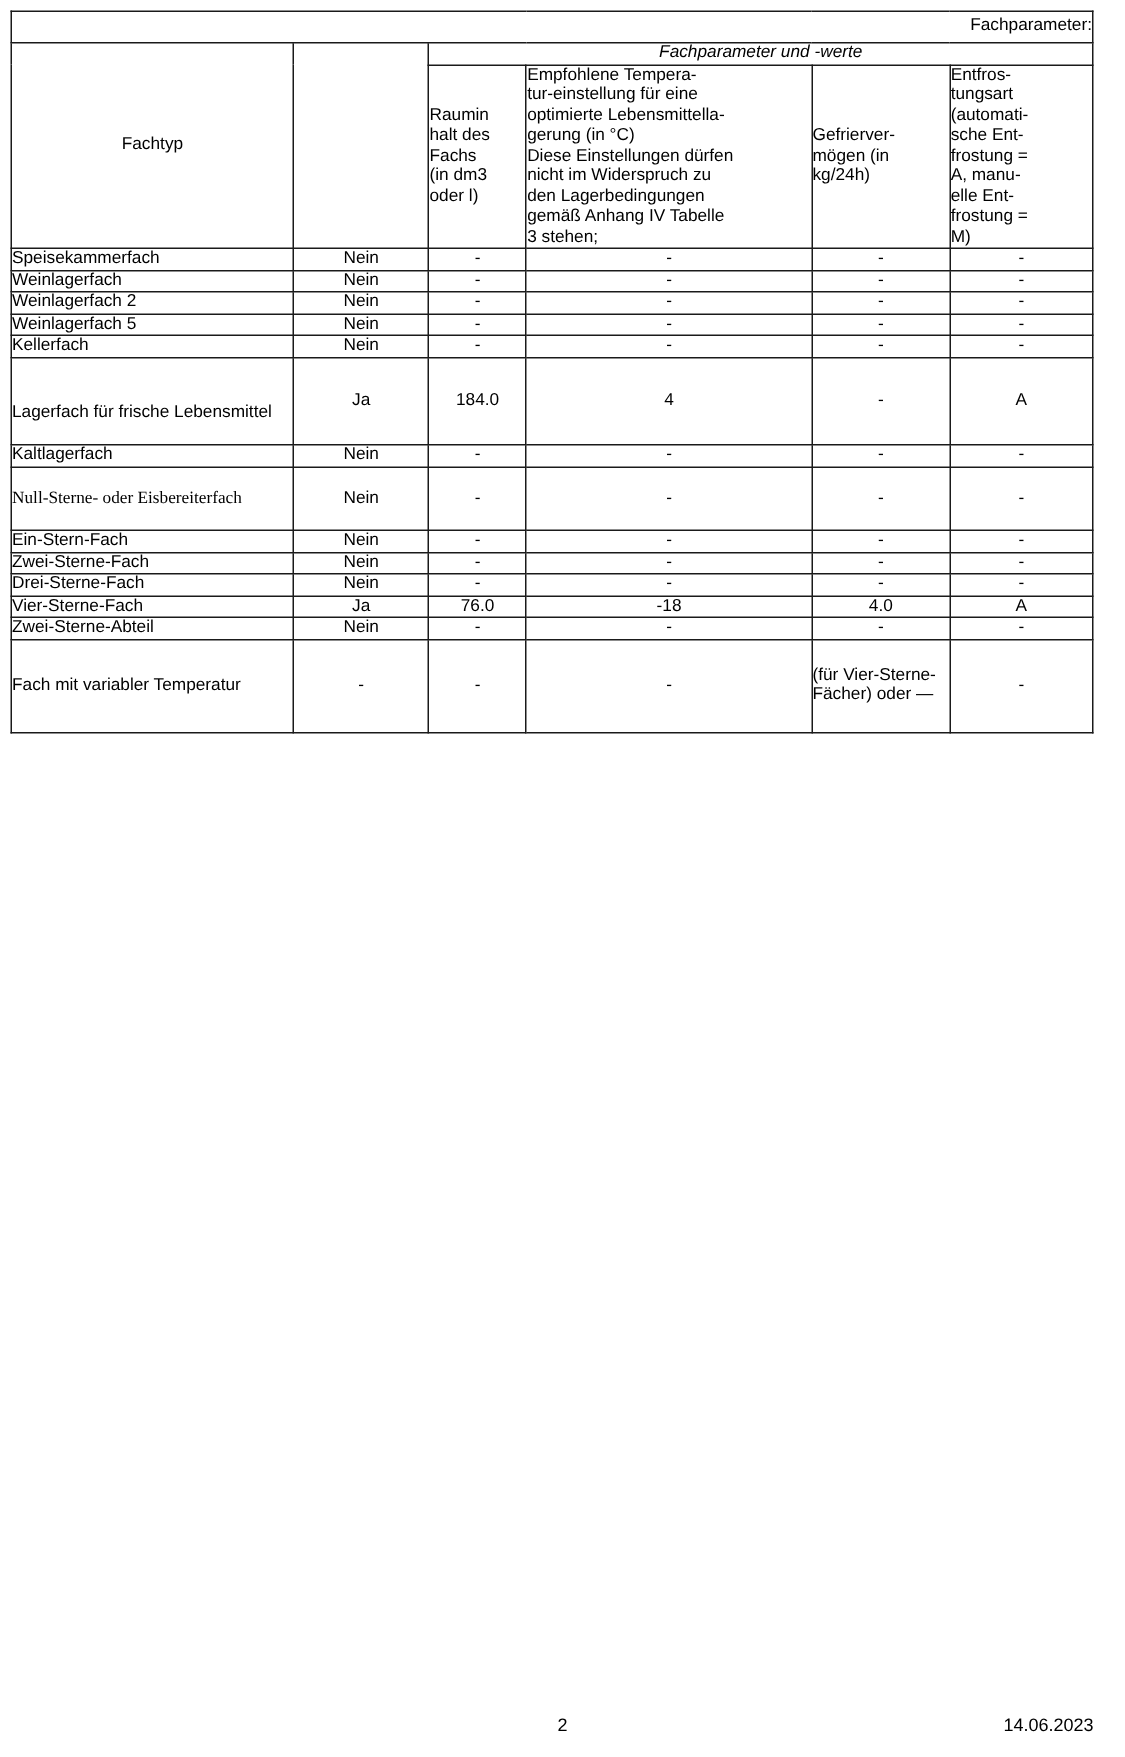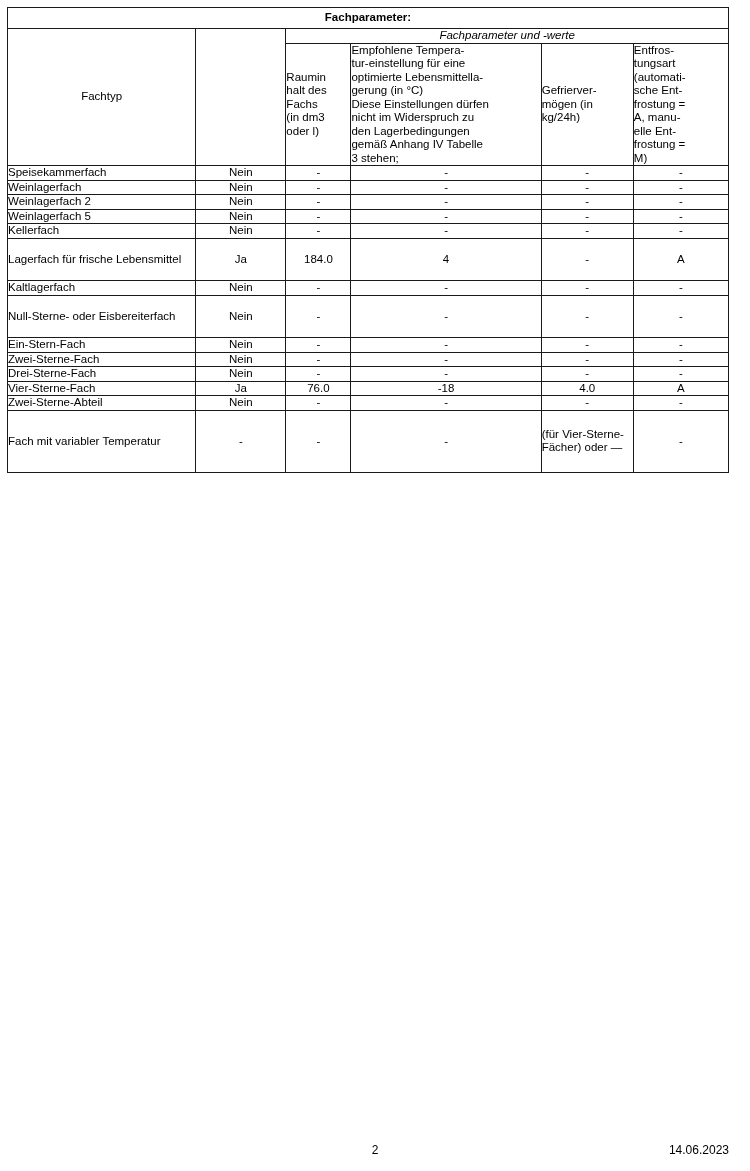--- a/index.html
+++ b/index.html
@@ -31,24 +31,24 @@
     table-layout: fixed;
   }
   .doc-table td {
     border: 1px solid #1a1a1a;
     padding: 0;
     vertical-align: middle;
     font-size: 11.5px;
     line-height: 13.5px;
   }
   .title-cell {
-    font-weight: bold;
+    font-weight: normal;
     font-size: 12.5px;
     padding: 9px 0 9px 9px;
-    text-align: center;
+    text-align: right;
     vertical-align: middle;
     height: 20px;
   }
   .group-head {
     text-align: center;
     padding: 10px 4px;
     font-size: 12px;
     font-style: italic;
   }
   .fachtyp-head {
@@ -197,37 +197,37 @@
       </tr>
       <tr>
         <td class="row-label">Kellerfach</td>
         <td class="cell-c">Nein</td>
         <td class="cell-c">-</td>
         <td class="cell-c">-</td>
         <td class="cell-c">-</td>
         <td class="cell-c">-</td>
       </tr>
       <tr>
-        <td class="row-label" style="padding-top:14px;padding-bottom:14px;">Lagerfach für frische Lebensmittel</td>
+        <td class="row-label" style="padding-top:30px;padding-bottom:14px;">Lagerfach für frische Lebensmittel</td>
         <td class="cell-c">Ja</td>
         <td class="cell-c">184.0</td>
         <td class="cell-c">4</td>
         <td class="cell-c">-</td>
         <td class="cell-c">A</td>
       </tr>
       <tr>
         <td class="row-label">Kaltlagerfach</td>
         <td class="cell-c">Nein</td>
         <td class="cell-c">-</td>
         <td class="cell-c">-</td>
         <td class="cell-c">-</td>
         <td class="cell-c">-</td>
       </tr>
       <tr>
-        <td class="row-label" style="padding-top:14px;padding-bottom:14px;">Null-Sterne- oder Eisbereiterfach</td>
+        <td class="row-label" style="padding-top:14px;padding-bottom:14px;font-family:Liberation Serif, serif;">Null-Sterne- oder Eisbereiterfach</td>
         <td class="cell-c">Nein</td>
         <td class="cell-c">-</td>
         <td class="cell-c">-</td>
         <td class="cell-c">-</td>
         <td class="cell-c">-</td>
       </tr>
       <tr>
         <td class="row-label">Ein-Stern-Fach</td>
         <td class="cell-c">Nein</td>
         <td class="cell-c">-</td>

